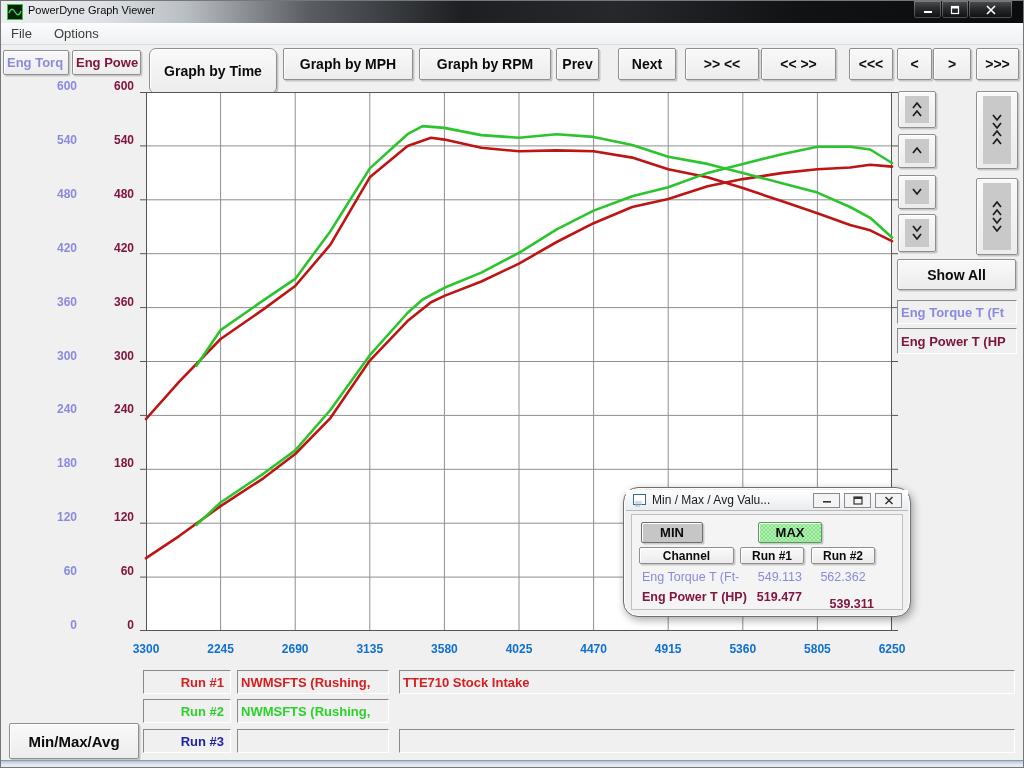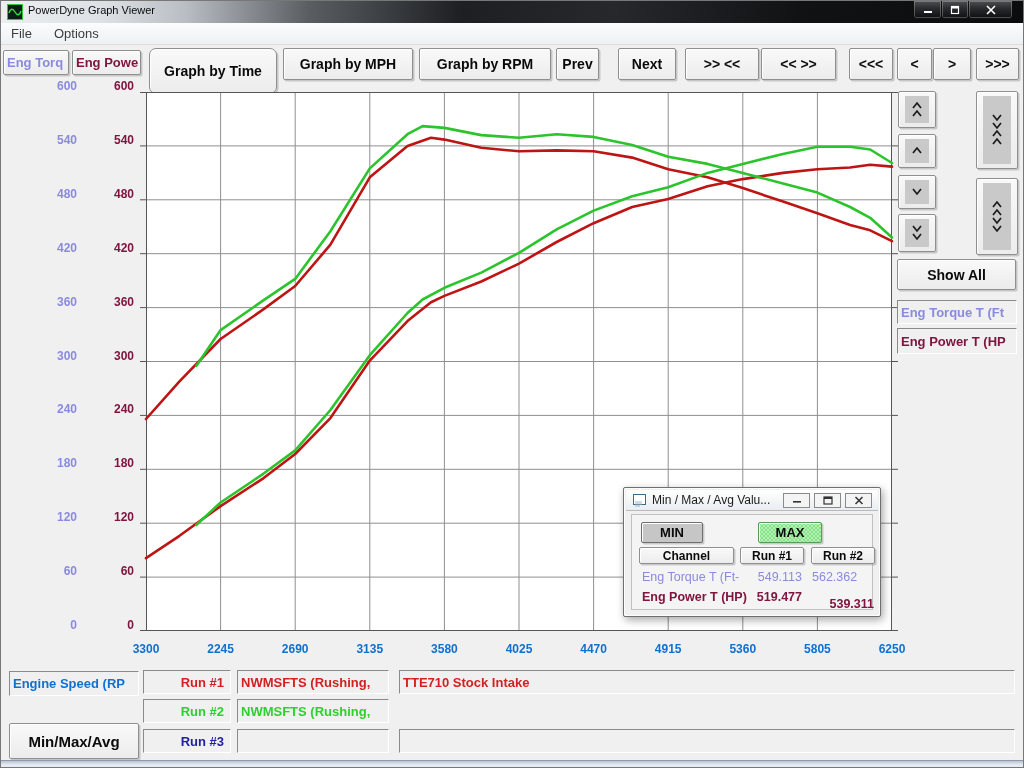--- a/index.html
+++ b/index.html
@@ -32,22 +32,22 @@
     font-weight:bold; font-size:13px; color:#0a0a0a;
     display:flex; align-items:center; justify-content:center; white-space:nowrap; overflow:hidden; cursor:default; }
   .sunken { position:absolute; background:#f0f0f0; border:1px solid;
     border-color:#8a8a8a #ffffff #ffffff #8a8a8a;
     font-weight:bold; font-size:13px; display:flex; align-items:center;
     white-space:nowrap; overflow:hidden; padding:0 3px; }
   .tick-label { position:absolute; font-size:12px; font-weight:bold; white-space:nowrap; }
   .icon-pad { background:#c9c9c9; display:flex; align-items:center; justify-content:center; }
 
   
-  .mmw { position:absolute; left:622px; top:486px; width:258px; height:130px;
-    background:#f0f0f0; border:1px solid #6f6f6f; border-radius:2px;
+  .mmw { position:absolute; left:622px; top:486px; width:288px; height:130px;
+    background:#f0f0f0; border:1px solid #6f6f6f; border-radius:15px;
     box-shadow:2px 3px 8px rgba(0,0,0,.35), inset 0 0 0 1px #fdfdfd; z-index:20; }
   .mmw-titlebar { position:absolute; left:2px; top:2px; right:2px; height:21px;
     background:linear-gradient(#ffffff,#e9edf1); border-bottom:1px solid #b9b9b9;
     display:flex; align-items:center; }
   .mmw-title { position:absolute; left:26px; font-size:12px; color:#1a1a1a; white-space:nowrap; }
   .mmw-ctl { width:27px; height:15px; border:1px solid #8a8a8a; background:#f4f4f4;
     display:flex; align-items:center; justify-content:center; margin-left:4px;
     font-size:11px; color:#222; font-weight:bold; line-height:1; }
   .mmw-body { position:absolute; left:7px; top:26px; right:7px; bottom:6px;
     background:#f4f4f4; border:1px solid #c0c0c0; }
@@ -282,29 +282,28 @@
       <div class="btn" style="left:9px;top:7px;width:62px;height:21px;background:#c6c6c6;border-color:#6f6f6f;">MIN</div>
       <div class="btn" style="left:126px;top:7px;width:64px;height:21px;background-color:#8ae08a;
            background-image:linear-gradient(45deg,#b0f2b0 25%,transparent 25%,transparent 75%,#b0f2b0 75%),linear-gradient(45deg,#b0f2b0 25%,transparent 25%,transparent 75%,#b0f2b0 75%);
            background-size:4px 4px;background-position:0 0,2px 2px;border-color:#5a9a5a;">MAX</div>
       <div class="btn" style="left:7px;top:32px;width:95px;height:17px;font-size:12px;">Channel</div>
       <div class="btn" style="left:108px;top:32px;width:64px;height:17px;font-size:12px;">Run #1</div>
       <div class="btn" style="left:179px;top:32px;width:64px;height:17px;font-size:12px;">Run #2</div>
 
       <span class="tick-label" style="left:10px;top:55px;color:#8a8ade;font-weight:normal;font-size:12.5px;">Eng Torque T (Ft-</span>
       <span class="tick-label" style="left:108px;top:55px;width:62px;text-align:right;color:#8a8ade;font-weight:normal;font-size:12.5px;">549.113</span>
-      <span class="tick-label" style="left:180px;top:55px;width:62px;text-align:left;color:#8a8ade;font-weight:normal;font-size:12.5px;">562.362</span>
+      <span class="tick-label" style="left:180px;top:55px;width:62px;text-align:center;color:#8a8ade;font-weight:normal;font-size:12.5px;">562.362</span>
 
       <span class="tick-label" style="left:10px;top:75px;color:#801540;font-size:12.5px;">Eng Power T (HP)</span>
       <span class="tick-label" style="left:108px;top:75px;width:62px;text-align:right;color:#801540;font-size:12.5px;">519.477</span>
       <span class="tick-label" style="left:180px;top:75px;width:62px;text-align:right;color:#801540;font-size:12.5px;margin-top:7px;">539.311</span>
     </div>
   </div>
 
-  <div class="sunken" style="left:8px;top:670px;width:130px;height:25px;color:#1070d0;">Engine Speed (RP</div>
   <div class="btn" style="left:8px;top:722px;width:130px;height:36px;font-size:15px;">Min/Max/Avg</div>
 
   <div class="sunken" style="left:142px;top:669px;width:88px;height:24px;color:#d42020;justify-content:flex-end;padding-right:6px;">Run #1</div>
   <div class="sunken" style="left:236px;top:669px;width:152px;height:24px;color:#d42020;">NWMSFTS (Rushing,</div>
   <div class="sunken" style="left:398px;top:669px;width:616px;height:24px;color:#d42020;">TTE710 Stock Intake</div>
 
   <div class="sunken" style="left:142px;top:698px;width:88px;height:24px;color:#2bd22b;justify-content:flex-end;padding-right:6px;">Run #2</div>
   <div class="sunken" style="left:236px;top:698px;width:152px;height:24px;color:#2bd22b;">NWMSFTS (Rushing,</div>
 
   <div class="sunken" style="left:142px;top:728px;width:88px;height:24px;color:#2020a8;justify-content:flex-end;padding-right:6px;">Run #3</div>

